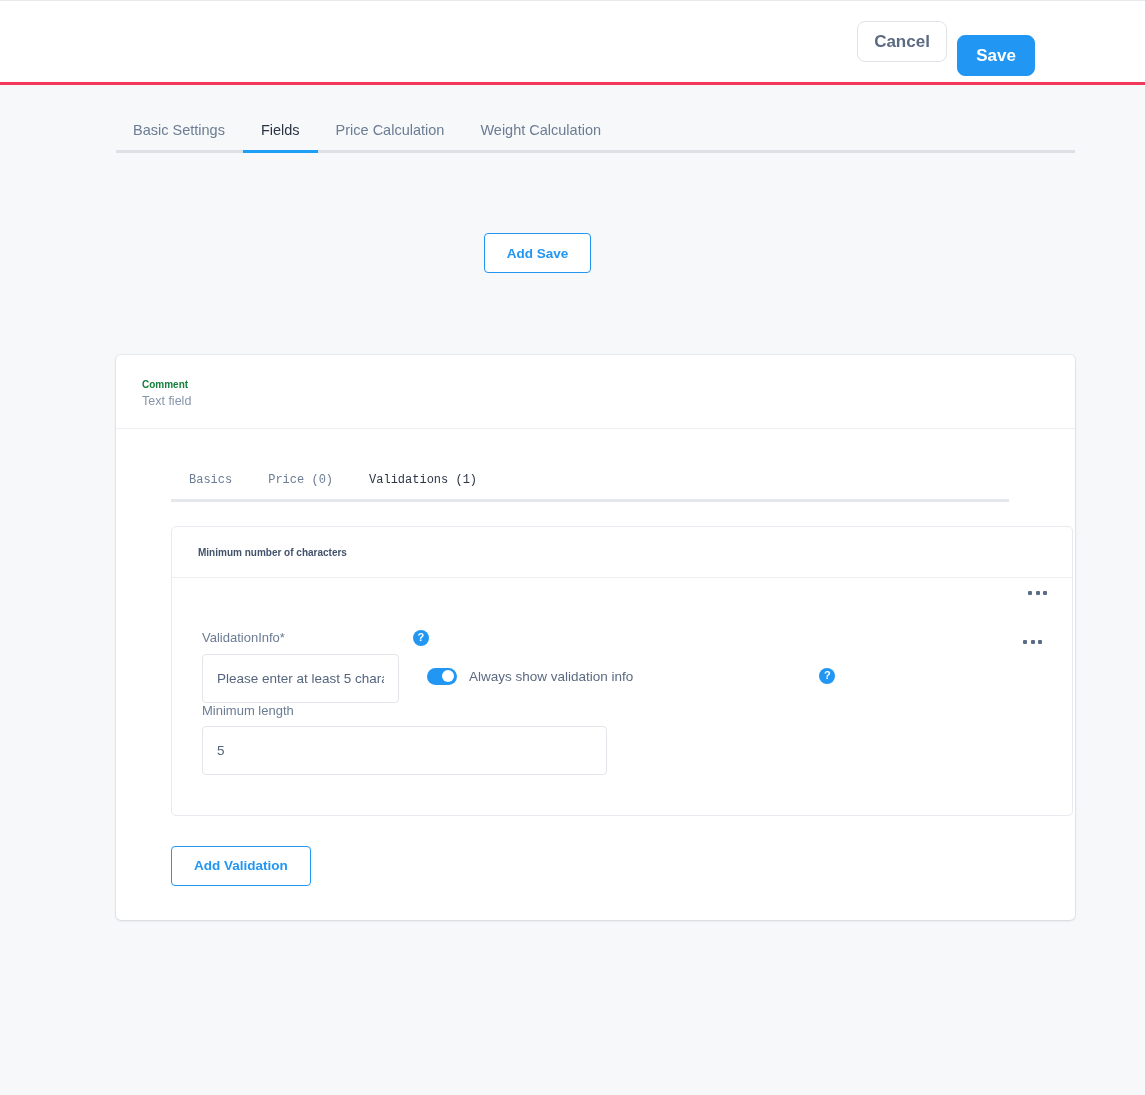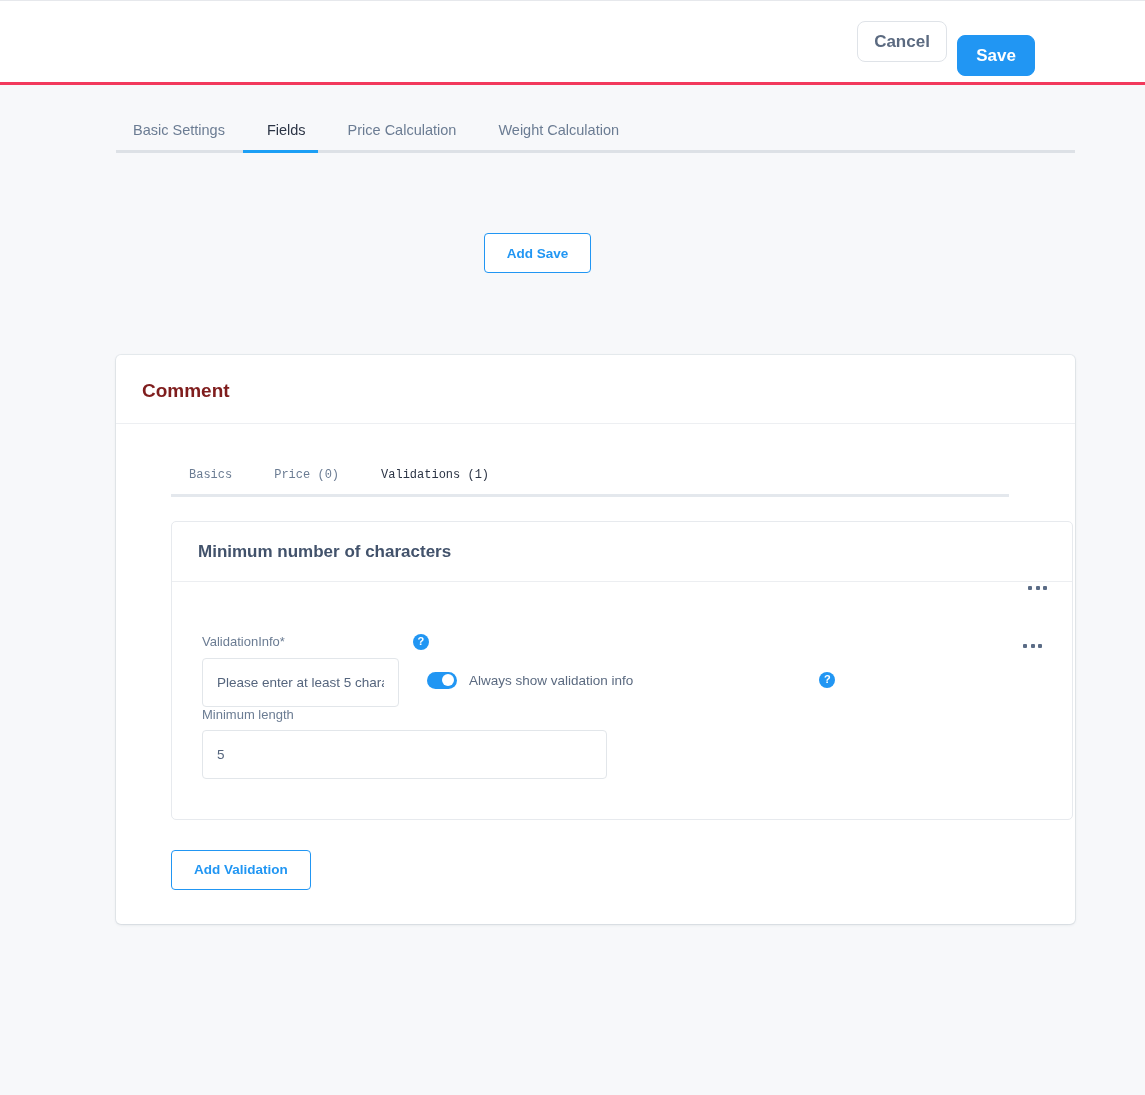--- a/index.html
+++ b/index.html
@@ -74,21 +74,21 @@
   }
 
   
   .tabs-wrap {
     margin: 37px 0 0 116px;
     width: 959px;
   }
   .tabs {
     display: flex;
     align-items: flex-end;
-    gap: 6px;
+    gap: 0;
   }
   .tab {
     font-size: 14.5px;
     color: #6b7c93;
     padding: 0 18px 12px 18px;
     cursor: pointer;
     white-space: nowrap;
     background: transparent;
     border: 0;
     font-family: "Liberation Sans", sans-serif;
@@ -140,23 +140,23 @@
     width: 959px;
     background: #ffffff;
     border-radius: 5px;
     box-shadow: 0 1px 3px rgba(60,72,90,0.12), 0 0 0 1px rgba(225,229,234,0.65);
   }
   .field-card-head {
     padding: 24px 26px 20px 26px;
     border-bottom: 1px solid #edeff2;
   }
   .field-title {
-    font-size: 19px;
-    font-weight: bold;
-    color: #7f1d1d;
+    font-size: 10px;
+    font-weight: bold;
+    color: #15803d;
     line-height: 1.25;
   }
   .field-subtitle {
     font-size: 12.5px;
     color: #8795aa;
     margin-top: 2px;
   }
   .field-card-body {
     position: relative;
     padding: 0 26px 34px 26px;
@@ -208,21 +208,21 @@
   .validation-card {
     margin: 24px 0 0 29px;
     width: 902px;
     background: #ffffff;
     border: 1px solid #e7eaee;
     border-radius: 5px;
   }
   .validation-head {
     padding: 20px 26px 19px 26px;
     border-bottom: 1px solid #eceef1;
-    font-size: 17px;
+    font-size: 10px;
     font-weight: bold;
     color: #42526b;
   }
   .validation-body {
     position: relative;
     padding: 52px 26px 40px 30px;
   }
 
   .field-label {
     font-size: 13px;
@@ -327,20 +327,21 @@
     </div>
   </div>
 
   <div class="add-field-row">
     <button class="btn-outline">Add Save</button>
   </div>
 
   <div class="field-card">
     <div class="field-card-head">
       <div class="field-title">Comment</div>
+      <div class="field-subtitle">Text field</div>
     </div>
 
     <div class="field-card-body">
 
       <div class="kebab kebab-outer">
         <span></span>
           <span></span>
           <span></span>
       </div>
 

